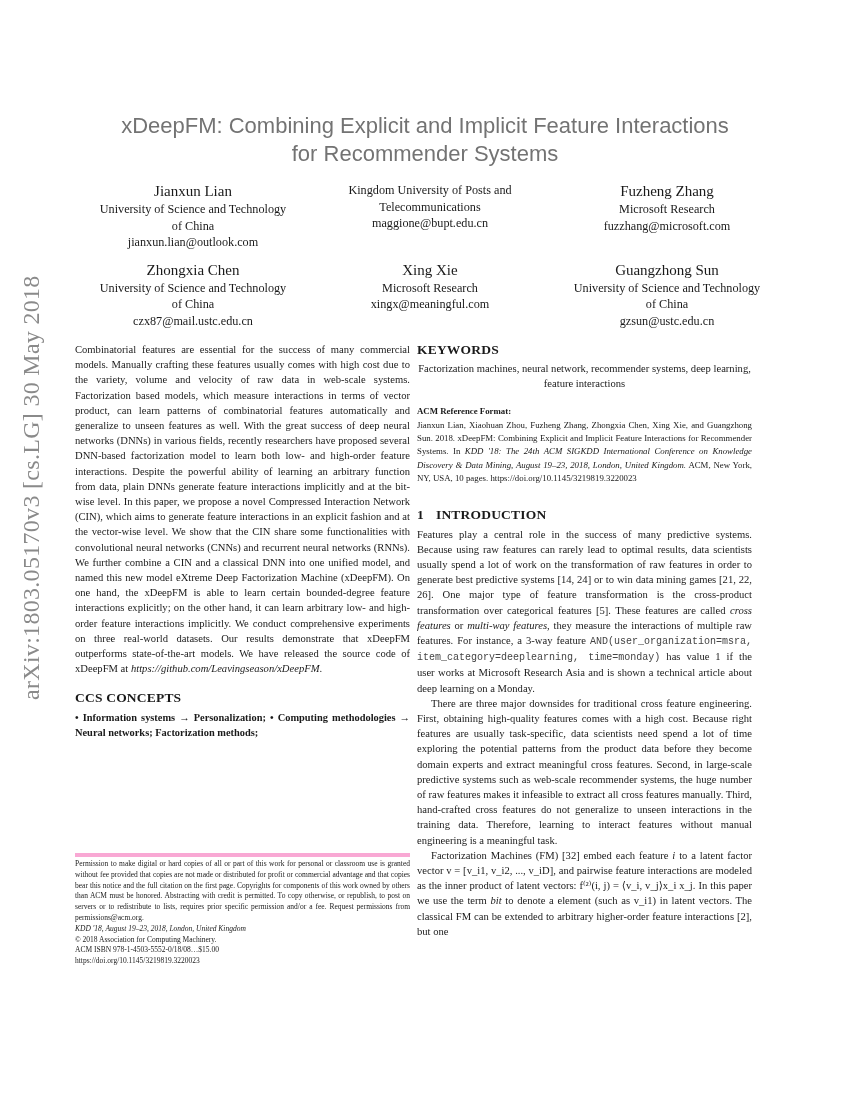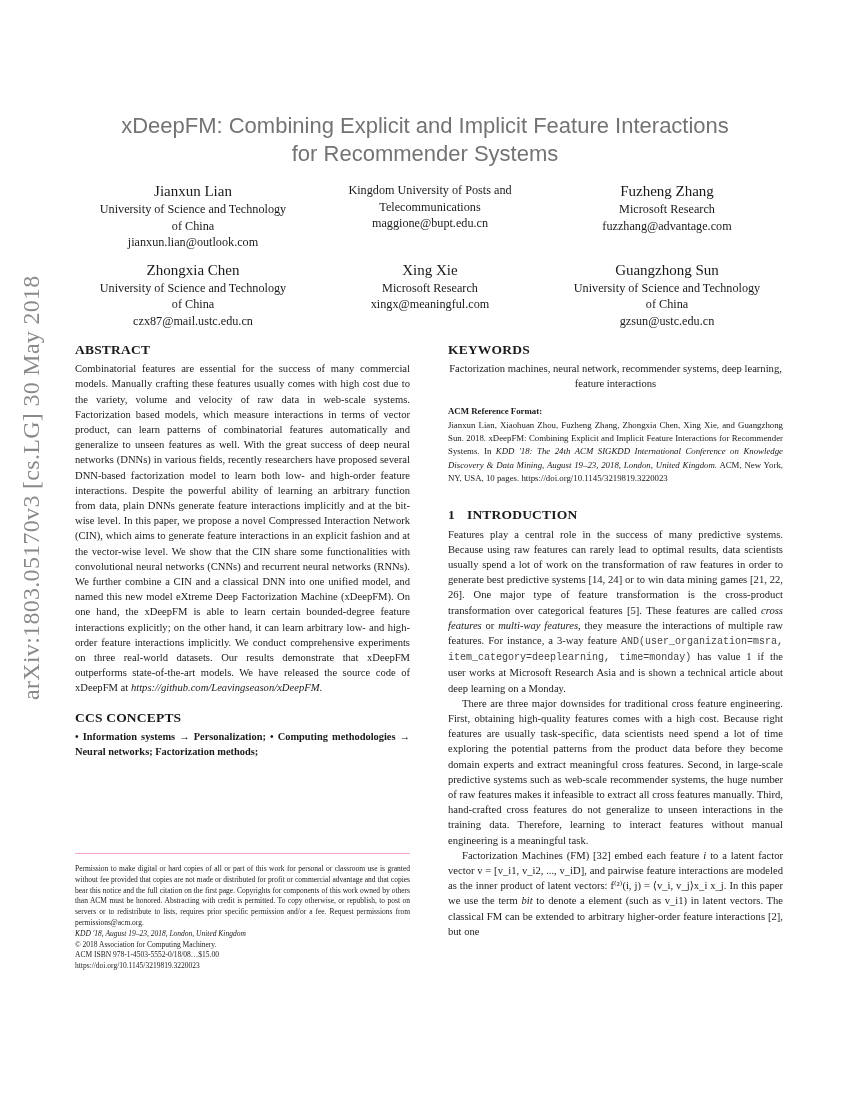--- a/index.html
+++ b/index.html
@@ -5,29 +5,29 @@
   html, body { margin:0; padding:0; background:#ffffff; }
   body { width:850px; height:1100px; position:relative; overflow:hidden; font-family:"Liberation Serif","DejaVu Serif",serif; color:#1a1a1a; }
   .arxiv { position:absolute; left:18px; top:700px; transform-origin:0 0; transform:rotate(-90deg); font-size:24px; color:#8a8a8a; white-space:nowrap; letter-spacing:0.3px; font-family:"Liberation Serif",serif; }
   .title { position:absolute; left:60px; width:730px; top:112px; text-align:center; font-family:"Liberation Sans","DejaVu Sans",sans-serif; font-weight:normal; font-size:22px; line-height:28px; color:#737373; }
   .authors { position:absolute; left:75px; width:710px; top:182px; }
   .author-row { display:flex; justify-content:space-between; margin-bottom:10px; }
   .author { width:236px; text-align:center; font-size:12.2px; line-height:16.5px; }
   .author .name { font-size:15px; line-height:19px; }
   .col { position:absolute; width:335px; font-size:10.6px; line-height:15.2px; text-align:justify; }
   .col-left { left:75px; top:342px; }
-  .col-right { left:448px; top:342px; }
+  .col-right { left:417px; top:342px; }
   h2 { font-size:13.5px; font-weight:bold; margin:0 0 4px 0; font-family:"Liberation Serif",serif; letter-spacing:0.2px; }
   p { margin:0; }
   .indent { text-indent:14px; }
   .ccs { font-weight:bold; font-size:10.4px; line-height:15px; }
   .ref-label { font-weight:bold; font-size:8.8px; margin-top:12px; }
   .ref-text { font-size:8.8px; line-height:13.3px; }
   .mono { font-family:"Liberation Mono","DejaVu Sans Mono",monospace; font-size:10px; color:#444; }
-  .footnote { position:absolute; left:75px; width:335px; top:853px; border-top:1px solid #f9a8d4; padding-top:10px; font-size:7.5px; line-height:10.8px; text-align:justify; }
+  .footnote { position:absolute; left:75px; width:335px; top:853px; border-top:4px solid #f9a8d4; padding-top:2px; font-size:7.5px; line-height:10.8px; text-align:justify; }
   em, i { font-style:italic; }
   .sec-num { margin-right:12px; }
 </style>
 </head>
 <body>
 
 <div class="arxiv">arXiv:1803.05170v3  [cs.LG]  30 May 2018</div>
 
 <div class="title">
   <div>xDeepFM: Combining Explicit and Implicit Feature Interactions</div>
@@ -43,21 +43,21 @@
       <div>jianxun.lian@outlook.com</div>
     </div>
     <div class="author">
       <div>Kingdom University of Posts and</div>
       <div>Telecommunications</div>
       <div>maggione@bupt.edu.cn</div>
     </div>
     <div class="author">
       <div class="name">Fuzheng Zhang</div>
       <div>Microsoft Research</div>
-      <div>fuzzhang@advantage.com</div>
+      <div>fuzzhang@microsoft.com</div>
     </div>
   </div>
   <div class="author-row">
     <div class="author">
       <div class="name">Zhongxia Chen</div>
       <div>University of Science and Technology</div>
       <div>of China</div>
       <div>czx87@mail.ustc.edu.cn</div>
     </div>
     <div class="author">
@@ -68,21 +68,20 @@
     <div class="author">
       <div class="name">Guangzhong Sun</div>
       <div>University of Science and Technology</div>
       <div>of China</div>
       <div>gzsun@ustc.edu.cn</div>
     </div>
   </div>
 </div>
 
 <div class="col col-left">
-  <h2>ABSTRACT</h2>
   <p><span>Combinatorial features are essential for the success of many commercial models. Manually crafting these features usually comes with high cost due to the variety, volume and velocity of raw data in web-scale systems. Factorization based models, which measure interactions in terms of vector product, can learn patterns of combinatorial features automatically and generalize to unseen features as well. With the great success of deep neural networks (DNNs) in various fields, recently researchers have proposed several DNN-based factorization model to learn both low- and high-order feature interactions. Despite the powerful ability of learning an arbitrary function from data, plain DNNs generate feature interactions implicitly and at the bit-wise level. In this paper, we propose a novel Compressed Interaction Network (CIN), which aims to generate feature interactions in an explicit fashion and at the vector-wise level. We show that the CIN share some functionalities with convolutional neural networks (CNNs) and recurrent neural networks (RNNs). We further combine a CIN and a classical DNN into one unified model, and named this new model eXtreme Deep Factorization Machine (xDeepFM). On one hand, the xDeepFM is able to learn certain bounded-degree feature interactions explicitly; on the other hand, it can learn arbitrary low- and high-order feature interactions implicitly. We conduct comprehensive experiments on three real-world datasets. Our results demonstrate that xDeepFM outperforms state-of-the-art models. We have released the source code of xDeepFM at </span><i>https://github.com/Leavingseason/xDeepFM</i><span>.</span></p>
   <h2 style="margin-top:14px;">CCS CONCEPTS</h2>
   <p class="ccs">• Information systems → Personalization; • Computing methodologies → Neural networks; Factorization methods;</p>
 </div>
 
 <div class="footnote">
   <p>Permission to make digital or hard copies of all or part of this work for personal or classroom use is granted without fee provided that copies are not made or distributed for profit or commercial advantage and that copies bear this notice and the full citation on the first page. Copyrights for components of this work owned by others than ACM must be honored. Abstracting with credit is permitted. To copy otherwise, or republish, to post on servers or to redistribute to lists, requires prior specific permission and/or a fee. Request permissions from permissions@acm.org.</p>
   <p><i>KDD '18, August 19–23, 2018, London, United Kingdom</i></p>
   <p>© 2018 Association for Computing Machinery.</p>
   <p>ACM ISBN 978-1-4503-5552-0/18/08…$15.00</p>

